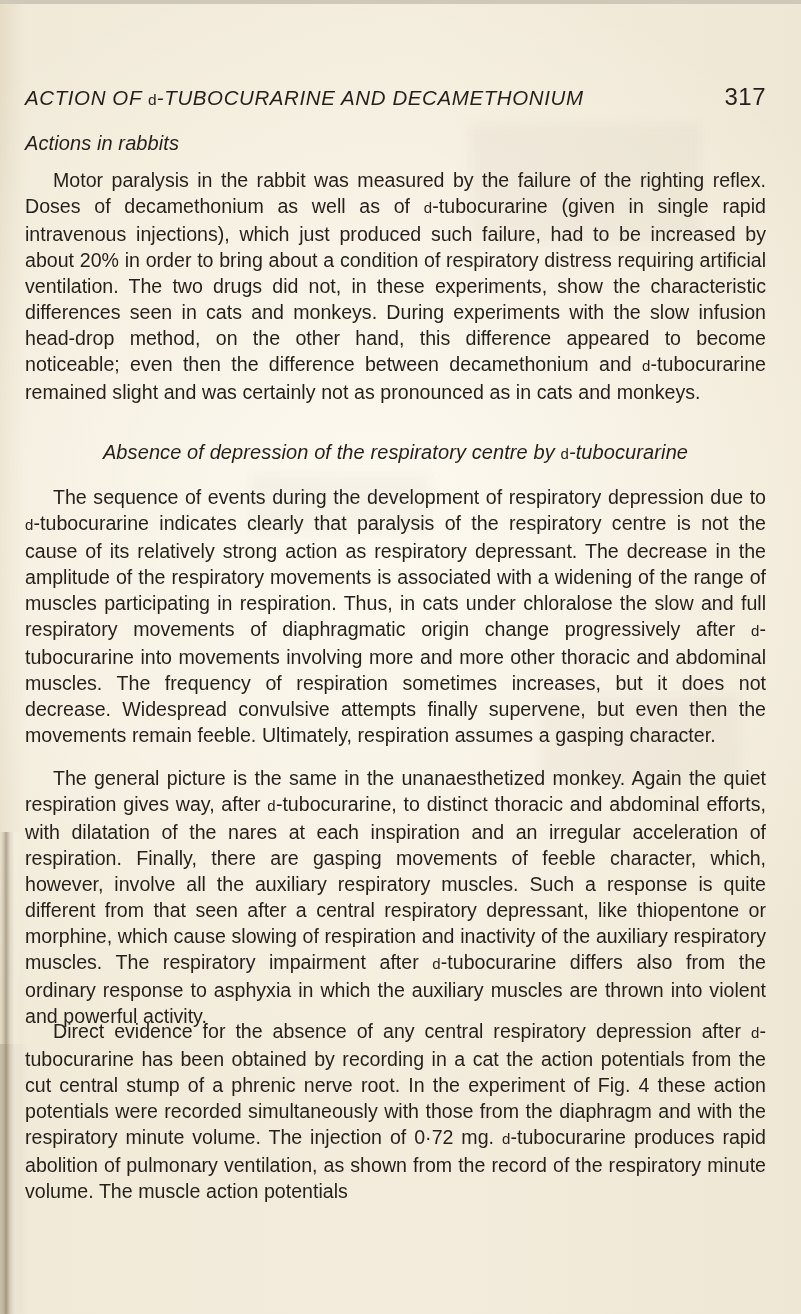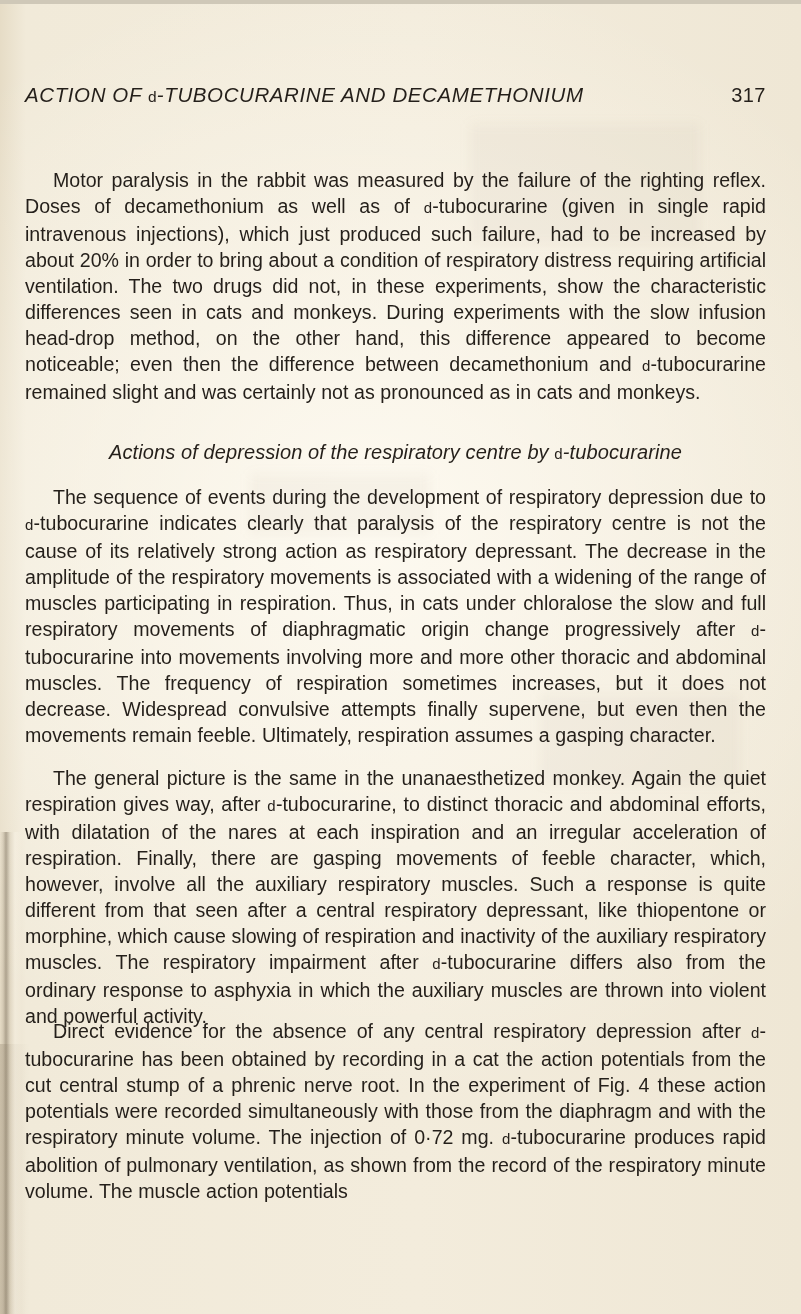--- a/index.html
+++ b/index.html
@@ -87,21 +87,21 @@
   .running-head .rh-text {
     flex: 1 1 auto;
   }
   .running-head .smallcap {
     font-style: normal;
     font-size: 15.5px;
     letter-spacing: 0.3px;
   }
   .running-head .folio {
     font-style: normal;
-    font-size: 20px;
+    font-size: 24px;
     letter-spacing: 0.5px;
     margin-left: 12px;
   }
 
   .sec-head {
     position: absolute;
     left: 0;
     width: 741px;
     font-style: italic;
     font-size: 20px;
@@ -149,25 +149,28 @@
   <div id="gutter-shadow"></div>
   <div id="gutter-shadow-2"></div>
 
   <div id="content">
 
     <div class="running-head">
       <span class="rh-text"><span>ACTION OF </span><span class="smallcap">d</span><span>-TUBOCURARINE AND DECAMETHONIUM</span></span>
       <span class="folio">317</span>
     </div>
 
+    <div class="sec-head left" style="top:128px;">
+      <span>Actions in rabbits</span>
+    </div>
 
     <p class="para" id="para-1" style="top:163px;"><span>Motor paralysis in the rabbit was measured by the failure of the righting reflex. Doses of decamethonium as well as of </span><span class="smallcap">d</span><span>-tubocurarine (given in single rapid intravenous injections), which just produced such failure, had to be increased by about </span><span class="pct">20%</span><span> in order to bring about a condition of respiratory distress requiring artificial ventilation. The two drugs did not, in these experiments, show the characteristic differences seen in cats and monkeys. During experiments with the slow infusion head-drop method, on the other hand, this difference appeared to become noticeable; even then the difference between decamethonium and </span><span class="smallcap">d</span><span>-tubocurarine remained slight and was certainly not as pronounced as in cats and monkeys.</span></p>
 
     <div class="sec-head center" style="top:437px;">
-      <span>Actions of depression of the respiratory centre by </span><span class="smallcap">d</span><span>-tubocurarine</span>
+      <span>Absence of depression of the respiratory centre by </span><span class="smallcap">d</span><span>-tubocurarine</span>
     </div>
 
     <p class="para" id="para-2" style="top:480px;"><span>The sequence of events during the development of respiratory depression due to </span><span class="smallcap">d</span><span>-tubocurarine indicates clearly that paralysis of the respiratory centre is not the cause of its relatively strong action as respiratory depressant. The decrease in the amplitude of the respiratory movements is associated with a widening of the range of muscles participating in respiration. Thus, in cats under chloralose the slow and full respiratory movements of diaphragmatic origin change progressively after </span><span class="smallcap">d</span><span>-tubocurarine into movements involving more and more other thoracic and abdominal muscles. The frequency of respiration sometimes increases, but it does not decrease. Widespread convulsive attempts finally supervene, but even then the movements remain feeble. Ultimately, respiration assumes a gasping character.</span></p>
 
     <p class="para" id="para-3" style="top:761px;"><span>The general picture is the same in the unanaesthetized monkey. Again the quiet respiration gives way, after </span><span class="smallcap">d</span><span>-tubocurarine, to distinct thoracic and abdominal efforts, with dilatation of the nares at each inspiration and an irregular acceleration of respiration. Finally, there are gasping movements of feeble character, which, however, involve all the auxiliary respiratory muscles. Such a response is quite different from that seen after a central respiratory depressant, like thiopentone or morphine, which cause slowing of respiration and inactivity of the auxiliary respiratory muscles. The respiratory impairment after </span><span class="smallcap">d</span><span>-tubocurarine differs also from the ordinary response to asphyxia in which the auxiliary muscles are thrown into violent and powerful activity.</span></p>
 
     <p class="para last-ragged" id="para-4" style="top:1014px;"><span>Direct evidence for the absence of any central respiratory depression after </span><span class="smallcap">d</span><span>-tubocurarine has been obtained by recording in a cat the action potentials from the cut central stump of a phrenic nerve root. In the experiment of Fig. 4 these action potentials were recorded simultaneously with those from the diaphragm and with the respiratory minute volume. The injection of 0·72 mg. </span><span class="smallcap">d</span><span>-tubocurarine produces rapid abolition of pulmonary ventilation, as shown from the record of the respiratory minute volume. The muscle action potentials</span></p>
 
   </div>
 </div>

